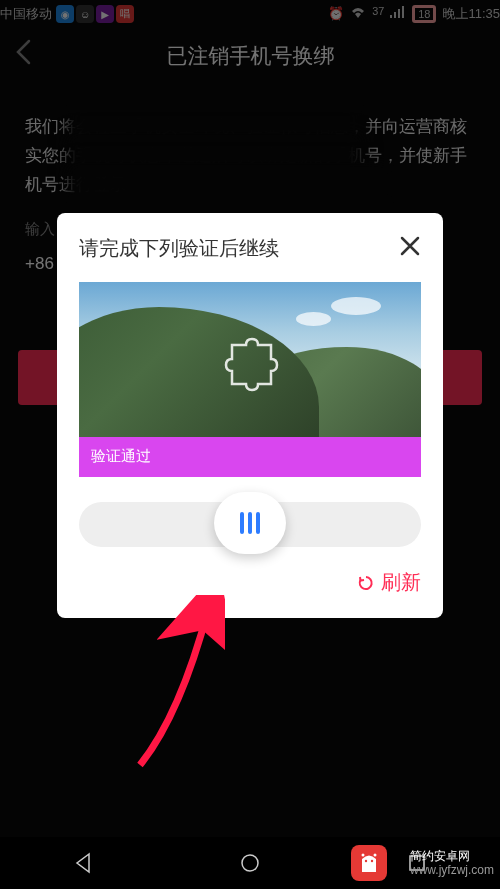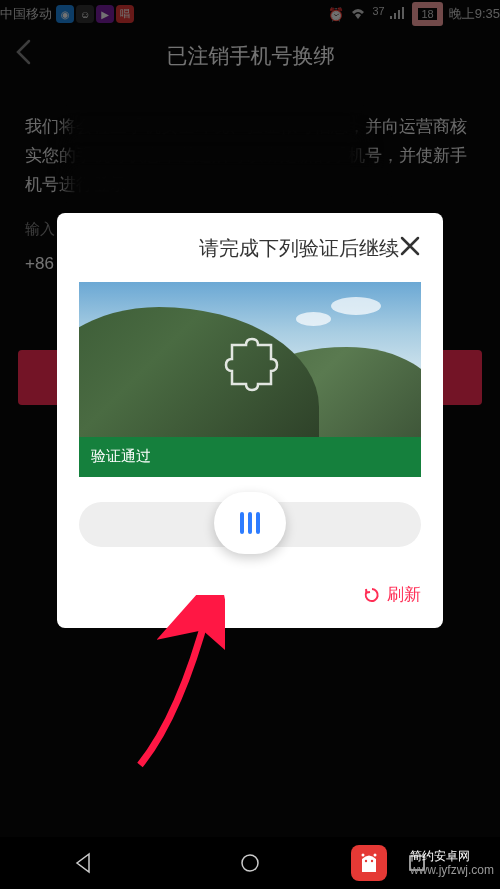--- a/index.html
+++ b/index.html
@@ -18,21 +18,21 @@
       justify-content: space-between;
       align-items: center;
       padding: 0 0;
       color: #ccc;
       font-size: 13px;
     }
     .status-left { display: flex; align-items: center; gap: 4px; }
     .status-right { display: flex; align-items: center; gap: 6px; }
     .app-icons { display: flex; gap: 2px; }
     .app-icon { width: 18px; height: 18px; border-radius: 4px; display:flex; align-items:center; justify-content:center; font-size:10px; color:#fff;}
-    .battery-box { border:6px solid #fca5a5; border-radius:3px; padding:0 3px; font-size:11px;}
+    .battery-box { border:3px solid #fca5a5; border-radius:3px; padding:0 3px; font-size:11px;}
     
     .header {
       height: 55px;
       display: flex;
       align-items: center;
       padding: 0 15px;
       position: relative;
     }
     .back-chevron { color: #888; font-size: 26px; }
     .header-title {
@@ -74,21 +74,21 @@
     
     .modal {
       position:absolute;
       top:213px;
       left:57px;
       width:386px;
       background:#fff;
       border-radius:8px;
       padding: 20px 22px 22px;
     }
-    .modal-header { display:flex; justify-content:flex-end; align-items:center; margin-bottom:18px;}
+    .modal-header { display:flex; justify-content:space-between; align-items:center; margin-bottom:18px;}
     .modal-title { font-size:20px; color:#333; }
     .close-x { font-size:26px; color:#333; }
     
     .captcha-img {
       width:100%;
       height:195px;
       position:relative;
       overflow:hidden;
     }
     .sky {
@@ -104,21 +104,21 @@
     .mountain2 {
       position:absolute; bottom:30px; right:-20px; width:220px; height:100px;
       background: linear-gradient(135deg, #4a6b42 0%, #5a7a50 40%, #3a5035 100%);
       border-radius: 80% 60% 0 20% / 100% 80% 0 0;
     }
     .puzzle-piece {
       position:absolute; top:55px; left:145px; width:55px; height:55px;
     }
     .success-bar {
       position:absolute; bottom:0; left:0; right:0; height:40px;
-      background:#15803d;
+      background:#d946ef;
       color:#fff;
       font-size:15px;
       padding: 10px 12px;
     }
     
     .slider-track {
       margin-top:25px;
       width:100%;
       height:45px;
       background:#eee;
@@ -133,24 +133,24 @@
       border-radius:31px;
       box-shadow: 0 4px 12px rgba(0,0,0,0.2);
       display:flex;
       align-items:center;
       justify-content:center;
       gap:4px;
     }
     .slider-bar { width:4px; height:22px; background:#2d7cff; border-radius:2px;}
     
     .refresh-row {
-      margin-top:36px;
+      margin-top:22px;
       text-align:right;
       color:#ff2d55;
-      font-size:17px;
+      font-size:20px;
       display:flex;
       justify-content:flex-end;
       align-items:center;
       gap:6px;
     }
     
     .red-arrow {
       position:absolute;
       top:595px;
       left:130px;
@@ -209,21 +209,21 @@
     <span><sup>37</sup></span>
     <span>
       <svg width="16" height="12" viewBox="0 0 16 12">
           <rect x="0" y="9" width="2" height="3" fill="#ccc"></rect>
           <rect x="4" y="6" width="2" height="6" fill="#ccc"></rect>
           <rect x="8" y="3" width="2" height="9" fill="#ccc"></rect>
           <rect x="12" y="0" width="2" height="12" fill="#ccc"></rect>
         </svg>
     </span>
     <span class="battery-box">18</span>
-    <span>晚上9:35</span>
+    <span>晚上11:35</span>
   </div>
 </div>
 
 <div class="header">
   <span class="back-chevron">
     <svg width="16" height="26" viewBox="0 0 16 26">
         <path d="M14 2 L3 13 L14 24" stroke="#888" stroke-width="2.5" fill="none" stroke-linecap="round"></path>
       </svg>
   </span>
   <div class="header-title">已注销手机号换绑</div>

